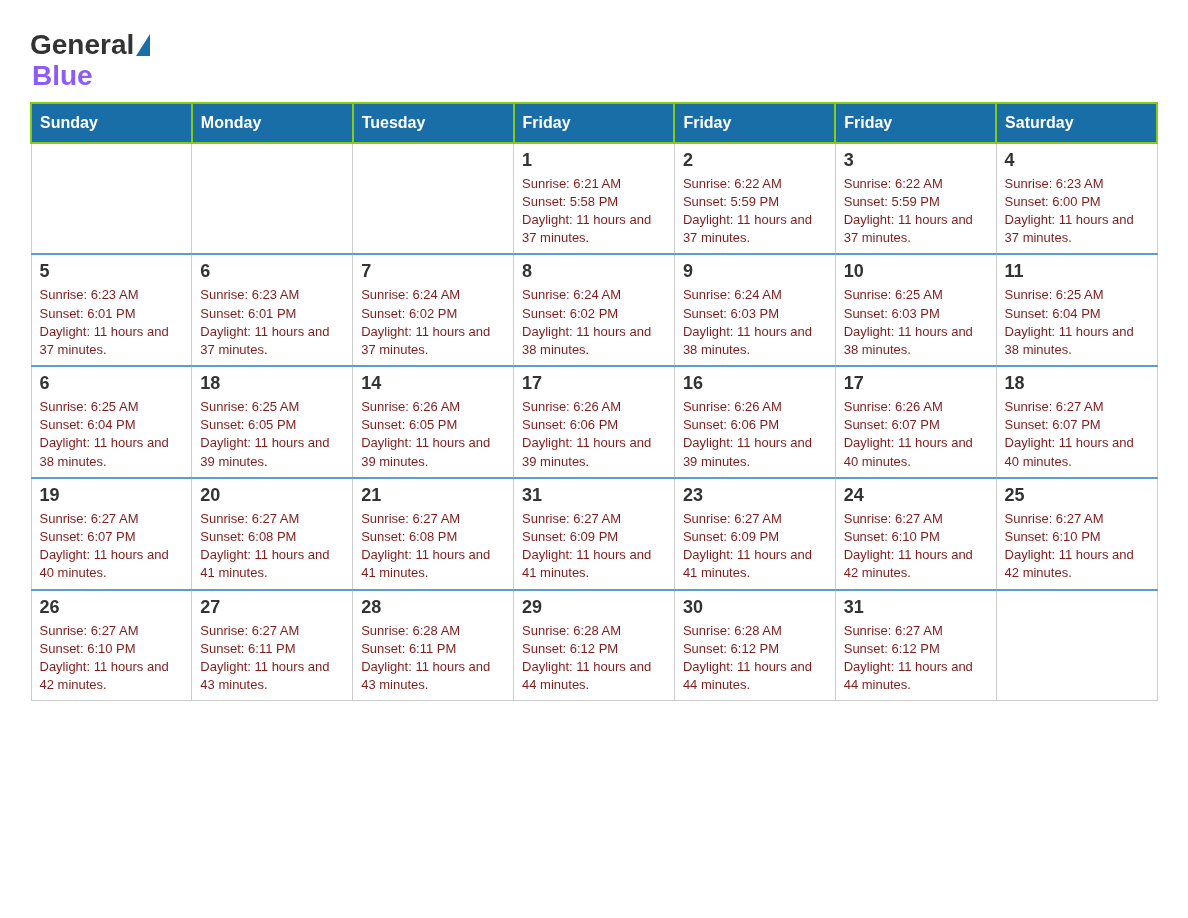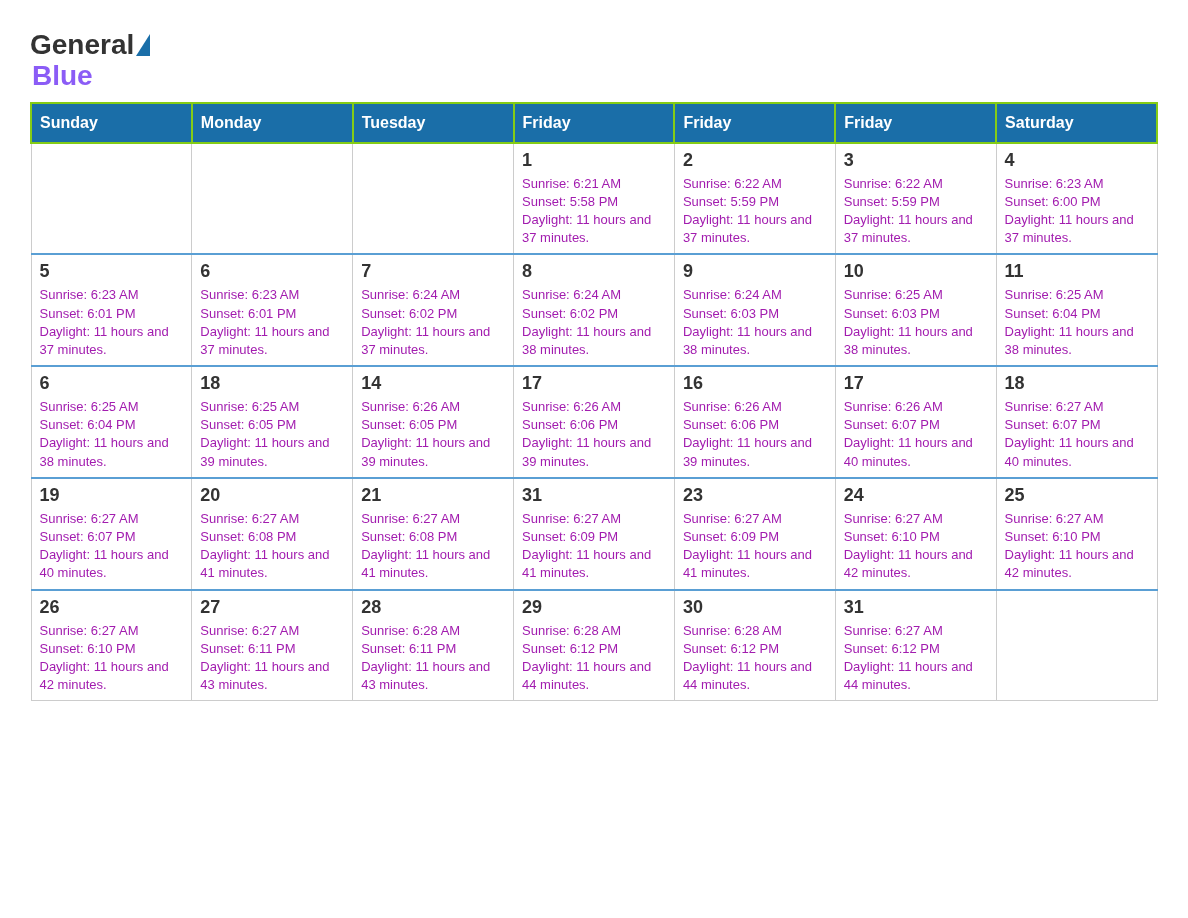--- a/index.html
+++ b/index.html
@@ -60,21 +60,21 @@
     }
     .day-number {
       font-size: 18px;
       font-weight: bold;
       color: #333;
       display: block;
       margin-bottom: 4px;
     }
     .day-info {
       font-size: 13px;
-      color: #a21caf;
+      color: #7f1d1d;
       line-height: 1.4;
     }
     .empty-cell {
       background: #fff;
     }
     tbody tr td:first-child .day-number,
     tbody tr td:last-child .day-number {
       
     }
   </style>

